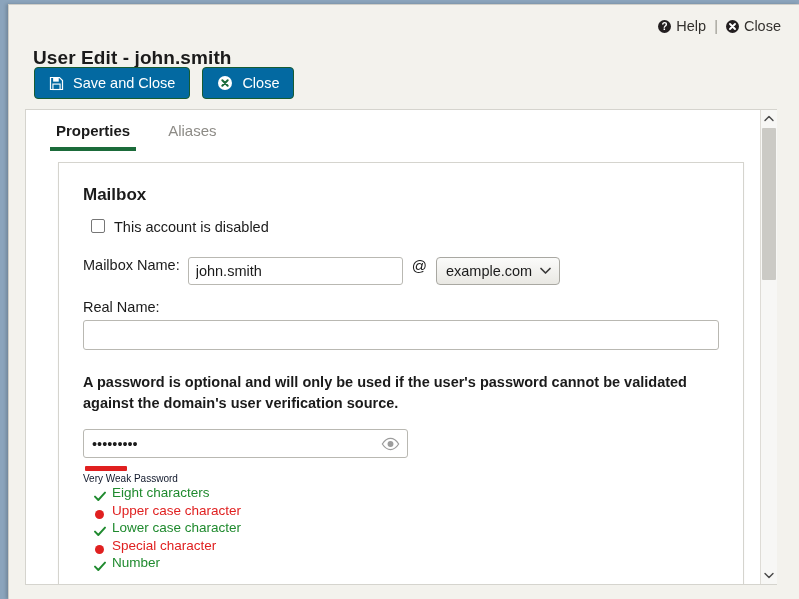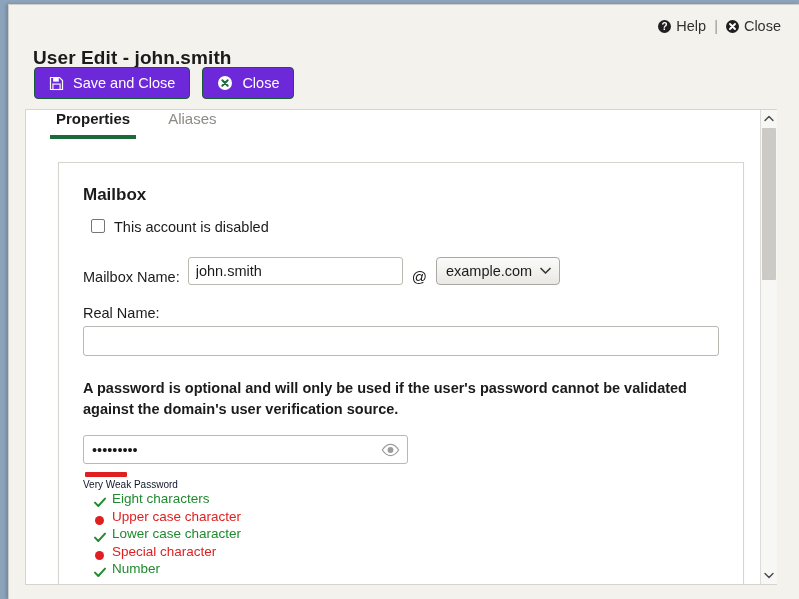--- a/index.html
+++ b/index.html
@@ -70,21 +70,21 @@
     left: 25px; top: 62px;
     display: flex;
     gap: 12px;
   }
   .btn {
     display: inline-flex;
     align-items: center;
     gap: 9px;
     height: 32px;
     padding: 0 14px;
-    background: #6d28d9;
+    background: #0369a1;
     border: 1px solid #175c32;
     border-radius: 4px;
     color: #ffffff;
     font-size: 14.5px;
     cursor: pointer;
     white-space: nowrap;
   }
   .btn .glyph { display: flex; align-items: center; }
 
   
@@ -105,20 +105,21 @@
 
   
   .tabs {
     position: absolute;
     left: 0; top: 0;
     width: 100%;
     height: 40px;
     display: flex;
     align-items: flex-start;
     padding-left: 24px;
+    padding-top: 12px;
     gap: 26px;
     border-bottom: 1px solid transparent;
   }
   .tab {
     font-size: 15px;
     color: #8d8b86;
     padding: 0 6px 8px 6px;
     cursor: pointer;
     border-bottom: 4px solid transparent;
   }
@@ -140,21 +141,21 @@
     padding: 18px 24px 24px 24px;
   }
   .card-title {
     font-size: 17px;
     font-weight: bold;
     color: #1b1b1b;
     margin: 4px 0 14px 0;
   }
 
   
-  .row { display: flex; align-items: flex-end; margin-bottom: 20px; }
+  .row { display: flex; align-items: flex-start; margin-bottom: 14px; }
 
   .checkbox-row { margin: 0 0 22px 8px; display: flex; align-items: flex-start; gap: 9px; }
   .cbox {
     width: 14px; height: 14px;
     border: 1px solid #767676;
     border-radius: 2px;
     background: #fff;
     cursor: pointer;
     flex: none;
   }

